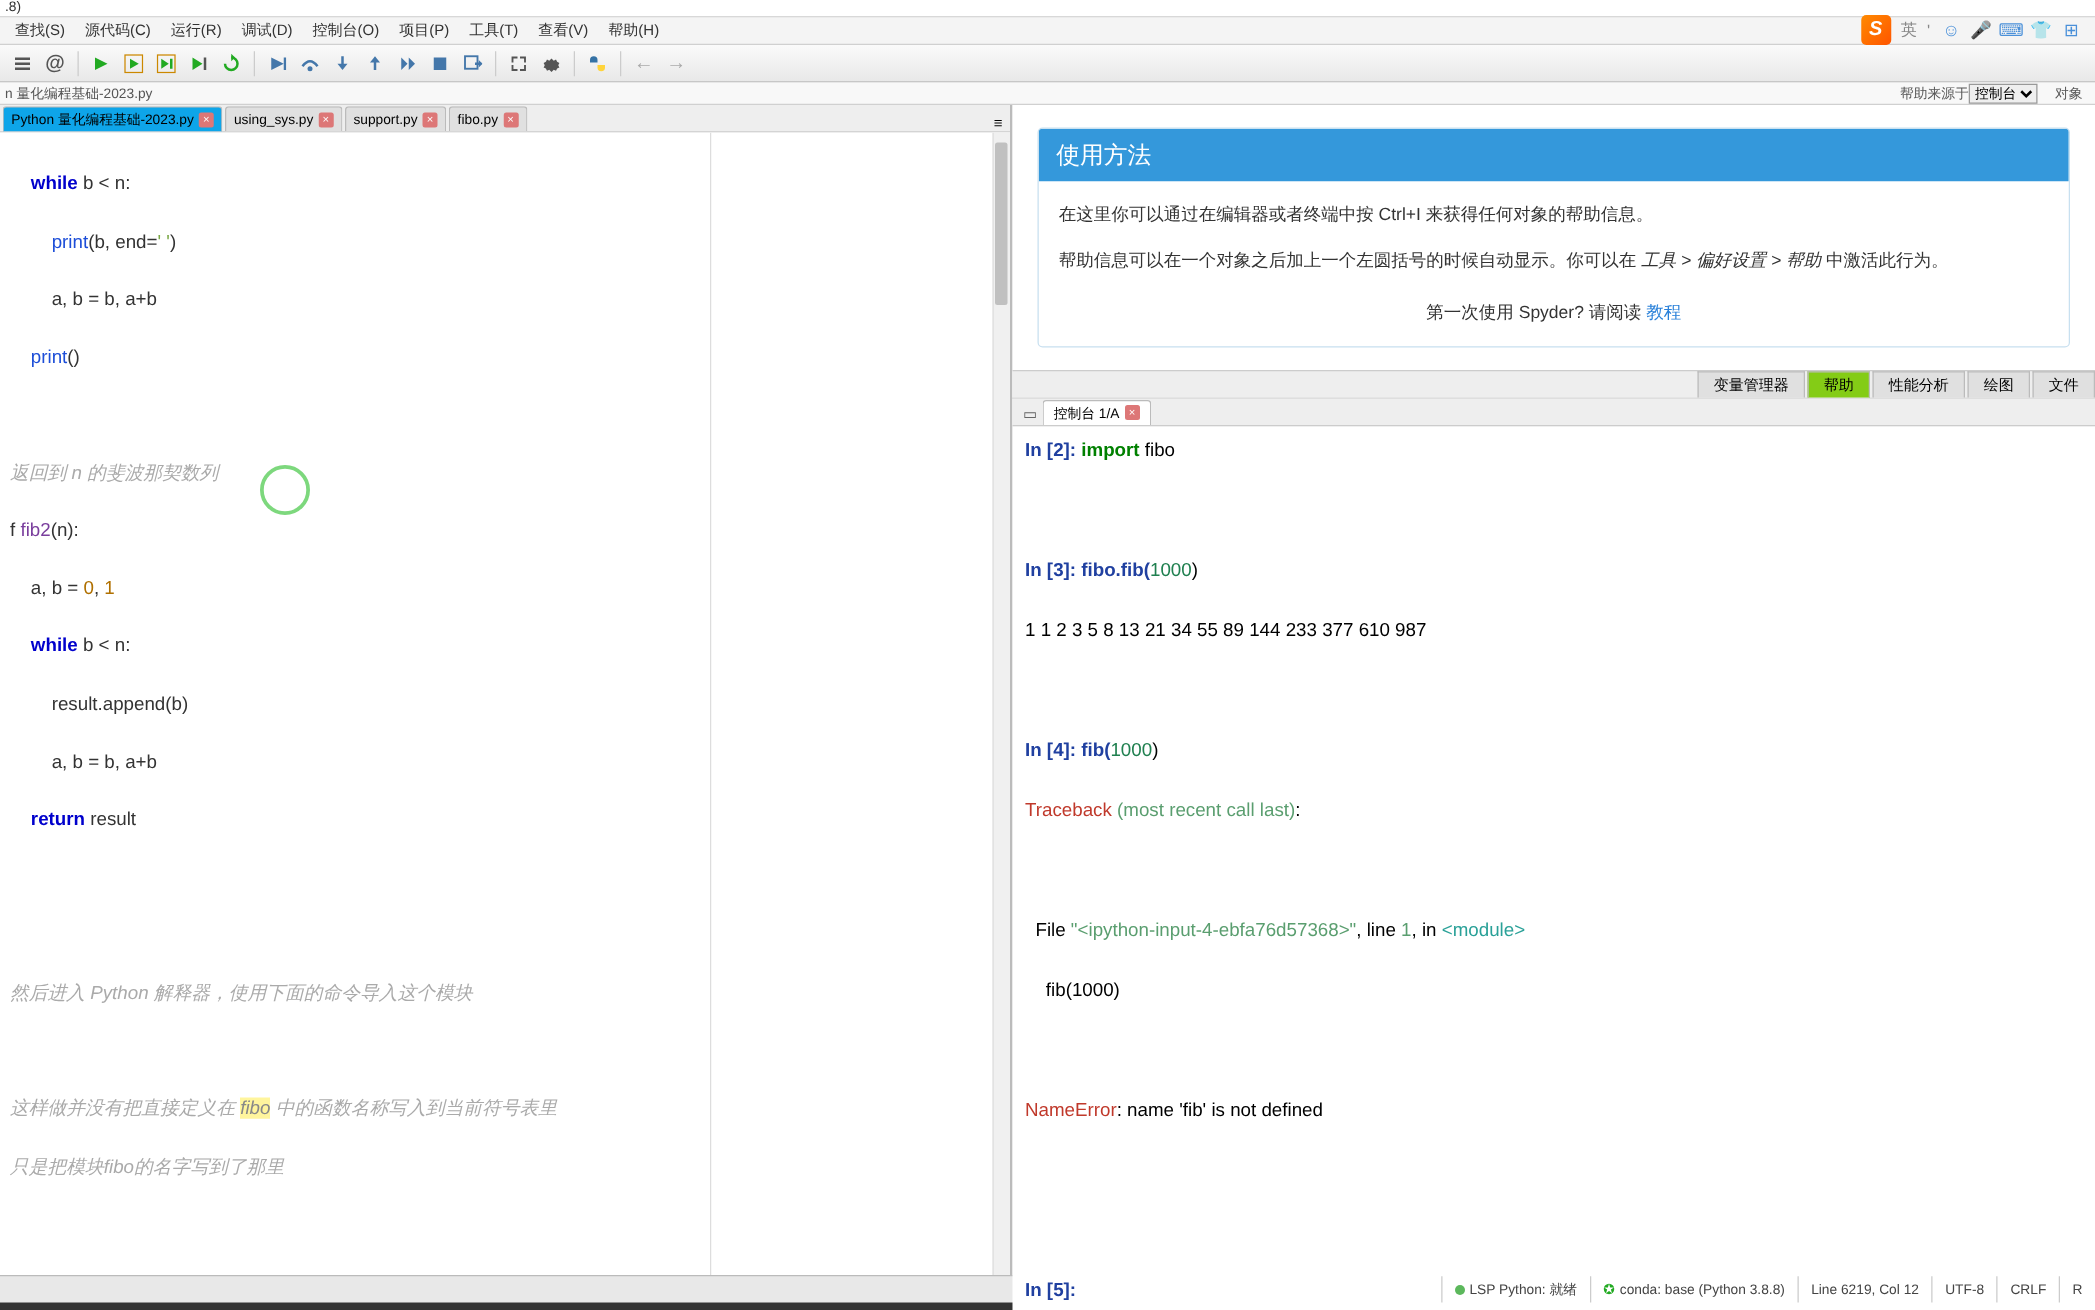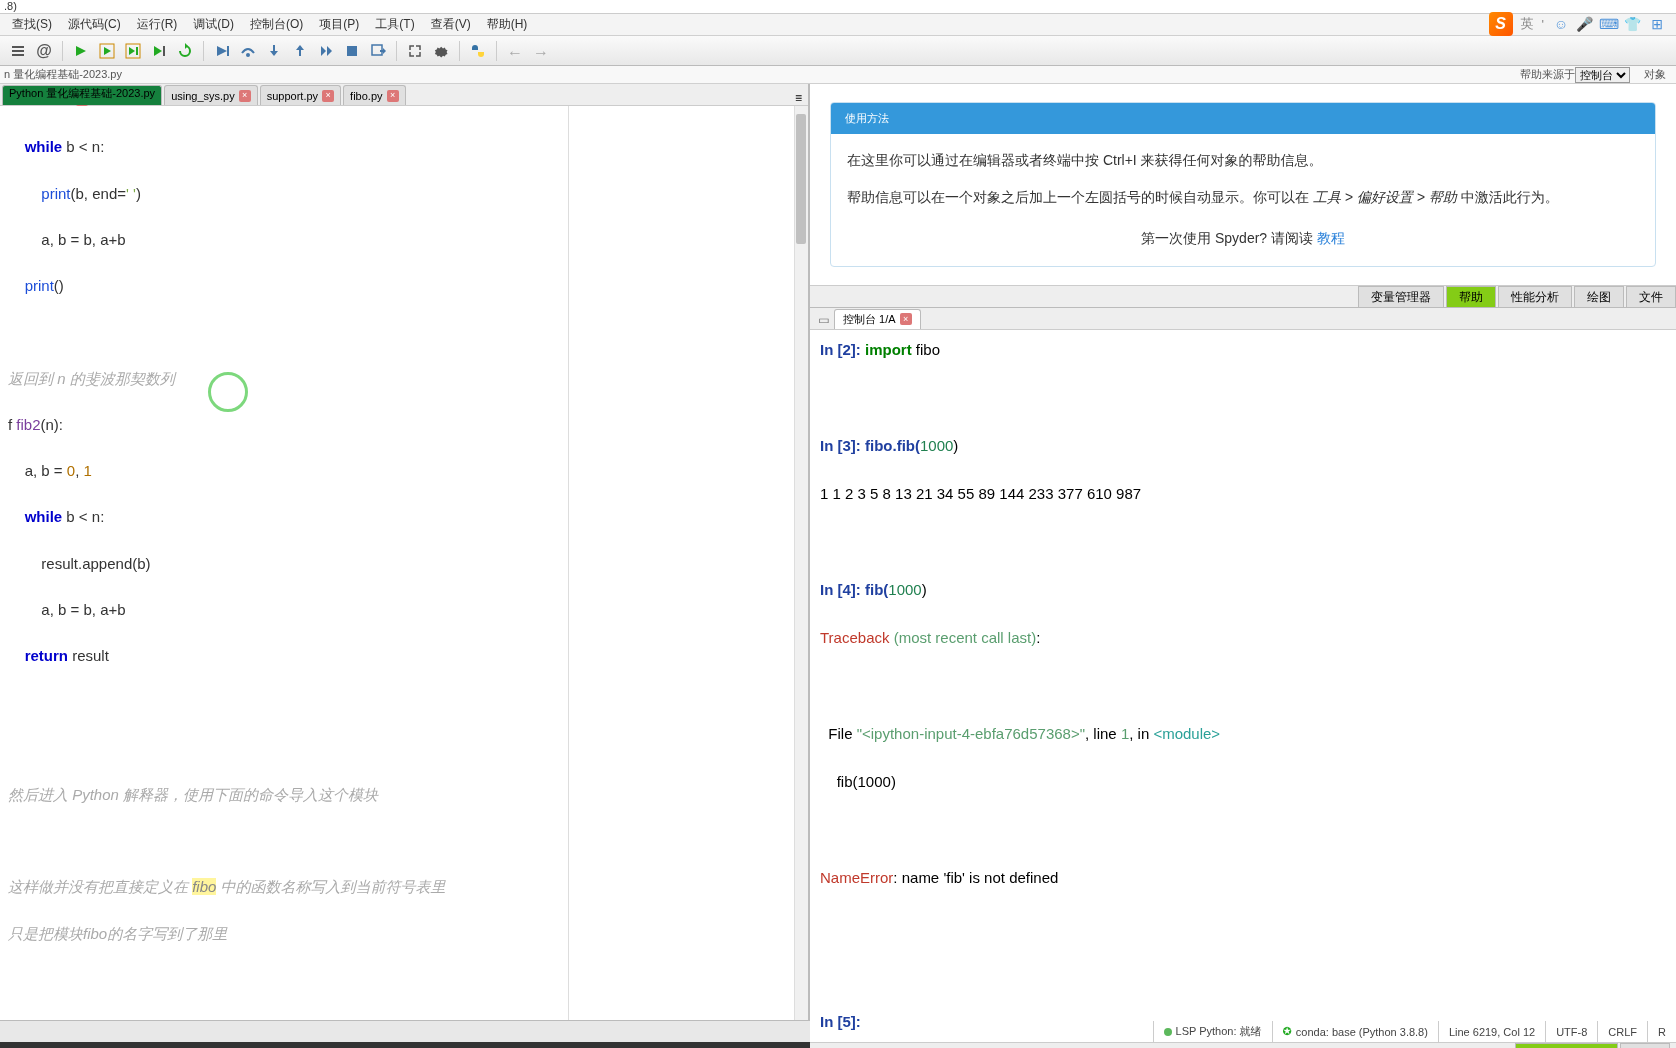--- a/index.html
+++ b/index.html
@@ -23,21 +23,21 @@
 
 .crumb-bar { height: 18px; background: #f8f8f8; border-bottom: 1px solid #d0d0d0; padding-left: 4px; font-size: 11px; color: #555; display: flex; align-items: center; }
 .crumb-right { margin-left: auto; display: flex; align-items: center; gap: 0; padding-right: 10px; }
 .crumb-select { font-size: 11px; border: 1px solid #999; height: 16px; }
 
 .main { display: flex; height: calc(100% - 14px - 22px - 30px - 18px - 22px - 6px); }
 
 .editor-pane { width: 810px; display: flex; flex-direction: column; border-right: 2px solid #bbb; }
 .editor-tabs { height: 22px; background: #eee; border-bottom: 1px solid #ccc; display: flex; align-items: flex-end; padding-left: 2px; position: relative; }
 .editor-tab { height: 20px; padding: 0 6px; background: #e0e0e0; border: 1px solid #bbb; border-bottom: none; margin-right: 2px; display: flex; align-items: center; gap: 4px; font-size: 11px; border-radius: 3px 3px 0 0; cursor: pointer; }
-.editor-tab.active { background: #15803d; flex-direction: column; }
+.editor-tab.active { background: #0ea5e9; }
 .tab-close { width: 12px; height: 12px; background: #d77; color: #fff; border-radius: 2px; display: flex; align-items: center; justify-content: center; font-size: 9px; line-height: 1; }
 .tab-menu { margin-left: auto; padding: 0 6px; cursor: pointer; }
 
 .editor-body { flex: 1; background: #fff; position: relative; overflow: hidden; font-family: Consolas, monospace; font-size: 15px; line-height: 1.55; }
 .editor-content { position: absolute; top: 6px; left: 0; right: 14px; white-space: pre; color: #333; }
 .vline { position: absolute; top: 0; bottom: 0; left: 568px; width: 1px; background: #ddd; }
 .scrollbar-v { position: absolute; right: 0; top: 0; bottom: 0; width: 14px; background: #f0f0f0; border-left: 1px solid #ddd; }
 .scrollbar-thumb { position: absolute; right: 2px; top: 8px; width: 10px; height: 130px; background: #c0c0c0; border-radius: 2px; }
 
 .code-line { padding-left: 8px; height: 23px; }
@@ -49,21 +49,21 @@
 .hl-yellow { background: #fff59d; }
 .builtin { color: #1d4ed8; }
 
 .cursor-ring { position: absolute; width: 40px; height: 40px; border: 3px solid #7dd87d; border-radius: 50%; pointer-events: none; }
 
 .right-pane { flex: 1; display: flex; flex-direction: column; }
 
 .help-pane { height: 300px; background: #fff; border-bottom: 1px solid #bbb; display: flex; flex-direction: column; }
 .help-body { flex: 1; padding: 18px 20px; position: relative; }
 .help-card { border: 1px solid #c8e0f0; border-radius: 4px; overflow: hidden; }
-.help-card-title { background: #3498db; color: #fff; padding: 8px 14px; font-size: 11px; }
+.help-card-title { background: #3498db; color: #fff; padding: 8px 14px; font-size: 19px; }
 .help-card-body { padding: 14px 16px; font-size: 14px; line-height: 1.8; color: #333; }
 .help-card-body em { font-style: italic; }
 .help-link { color: #2980d9; text-decoration: none; }
 .help-tabs { height: 22px; background: #eee; display: flex; justify-content: flex-end; border-top: 1px solid #ccc; }
 .help-tab { padding: 2px 12px; border: 1px solid #bbb; border-bottom: none; background: #e0e0e0; font-size: 12px; cursor: pointer; margin-left: 2px; }
 .help-tab.active { background: #84cc16; }
 
 .console-pane { flex: 1; display: flex; flex-direction: column; background: #fff; }
 .console-tabs { height: 22px; background: #eee; border-bottom: 1px solid #ccc; display: flex; align-items: flex-end; padding-left: 4px; }
 .console-tab-icon { width: 20px; height: 18px; display: flex; align-items: center; justify-content: center; color: #666; cursor: pointer; }

